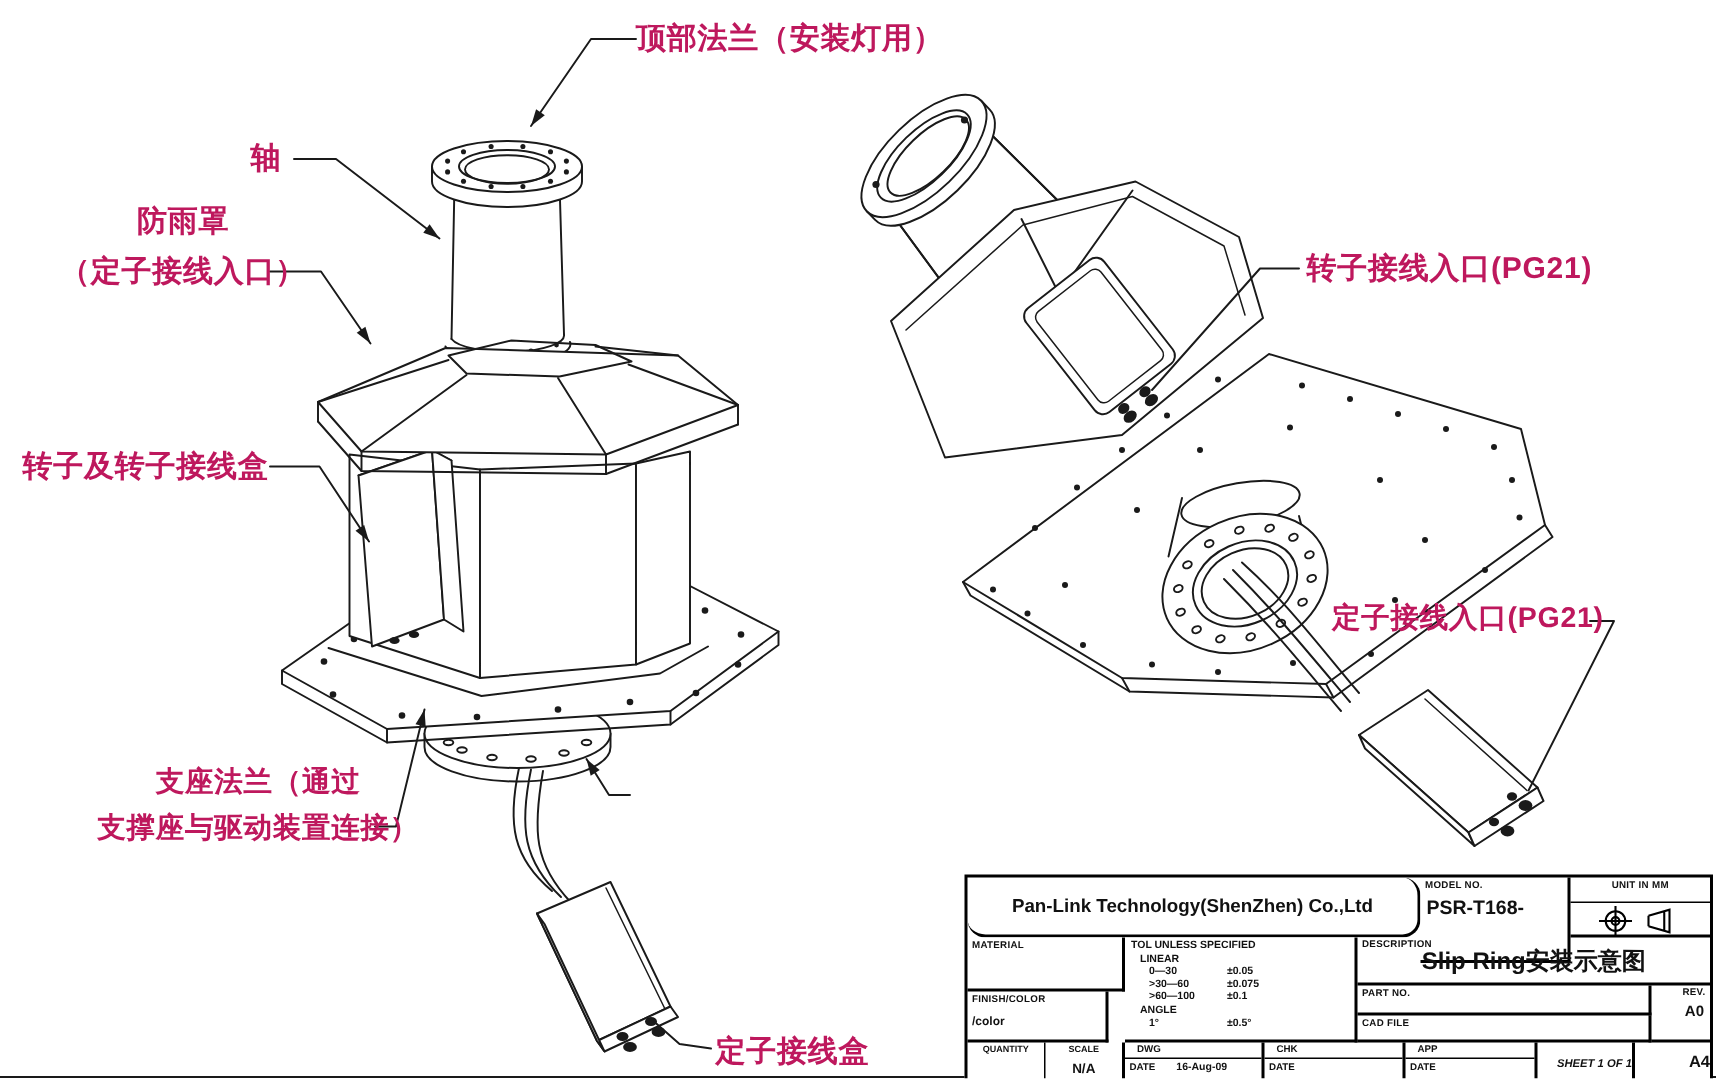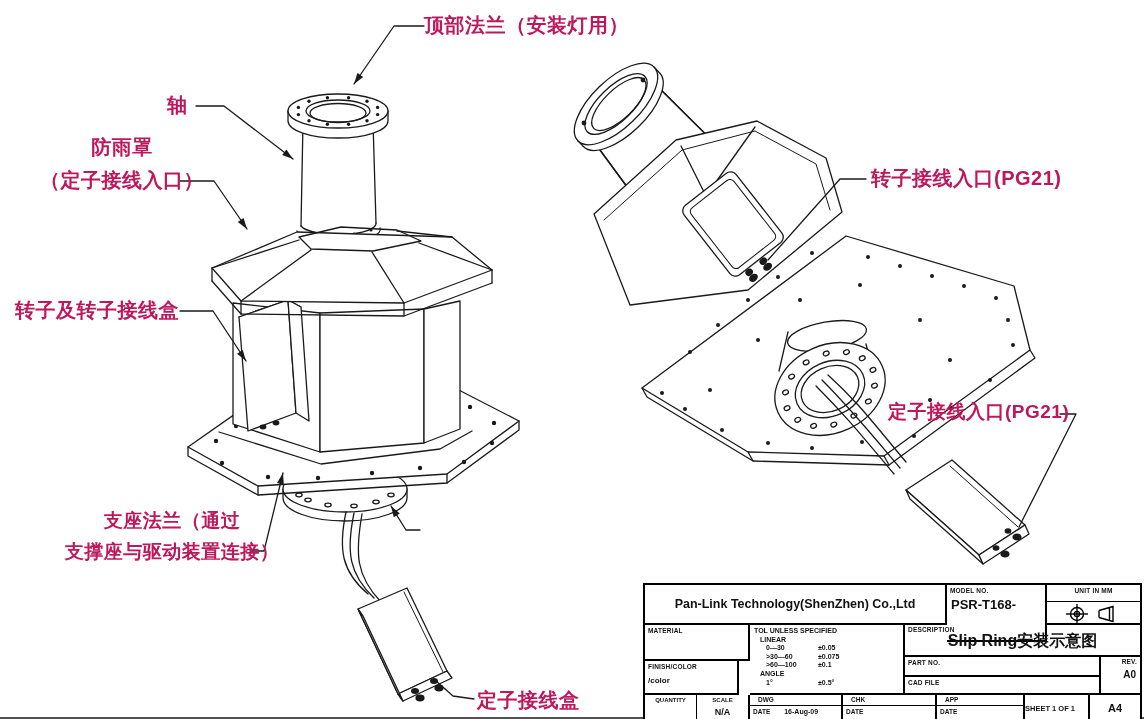--- a/index.html
+++ b/index.html
@@ -292,21 +292,21 @@
 <div class="lbl" style="left:58px;top:508px;width:228px;font-size:19px;">
   <div class="ctr">支座法兰（通过</div>
   <div class="ctr" style="margin-top:5px;">支撑座与驱动装置连接）</div>
 </div>
 <div class="lbl" style="left:477px;top:687px;">定子接线盒</div>
 <div class="lbl" style="left:871px;top:165px;">转子接线入口(PG21)</div>
 <div class="lbl" style="left:888px;top:399px;font-size:19px;">定子接线入口(PG21)</div>
 
 <div class="tb">
 
-  <div class="cell bR bB" style="left:0;top:0;width:302px;height:40px;">
+  <div class="cell bR bB" style="left:0;top:0;width:302px;height:40px;border-radius:12px;">
     <div style="text-align:center;padding-top:12px;font-size:12.5px;">Pan-Link Technology(ShenZhen) Co.,Ltd</div>
   </div>
 
   <div class="cell bR bB" style="left:302px;top:0;width:100px;height:57px;">
     <div class="tiny" style="padding:2px 0 0 3px;">MODEL NO.</div>
     <div style="font-size:13px;padding:3px 0 0 4px;">PSR-T168-</div>
   </div>
 
   <div class="cell bB" style="left:402px;top:0;width:93px;height:40px;">
     <div class="tiny bB1" style="height:14px;text-align:center;padding-top:2px;">UNIT IN MM</div>
@@ -395,21 +395,21 @@
   </div>
 
   <div class="cell bR" style="left:292px;top:110px;width:88px;height:36px;">
     <div class="split-label">APP</div>
     <div class="date-row">
       <span>DATE</span>
     </div>
   </div>
 
   <div class="cell bR" style="left:380px;top:110px;width:65px;height:36px;">
-    <div style="font-size:7.5px;text-align:left;padding-top:9px;">SHEET 1 OF 1</div>
+    <div style="font-size:7.5px;text-align:right;padding-top:9px;font-style:italic;">SHEET 1 OF 1</div>
   </div>
 
   <div class="cell" style="left:445px;top:110px;width:50px;height:36px;">
-    <div style="font-size:11px;text-align:center;padding-top:7px;">A4</div>
+    <div style="font-size:11px;text-align:right;padding-top:7px;">A4</div>
   </div>
 </div>
 
 </div>
 
 </body></html>

